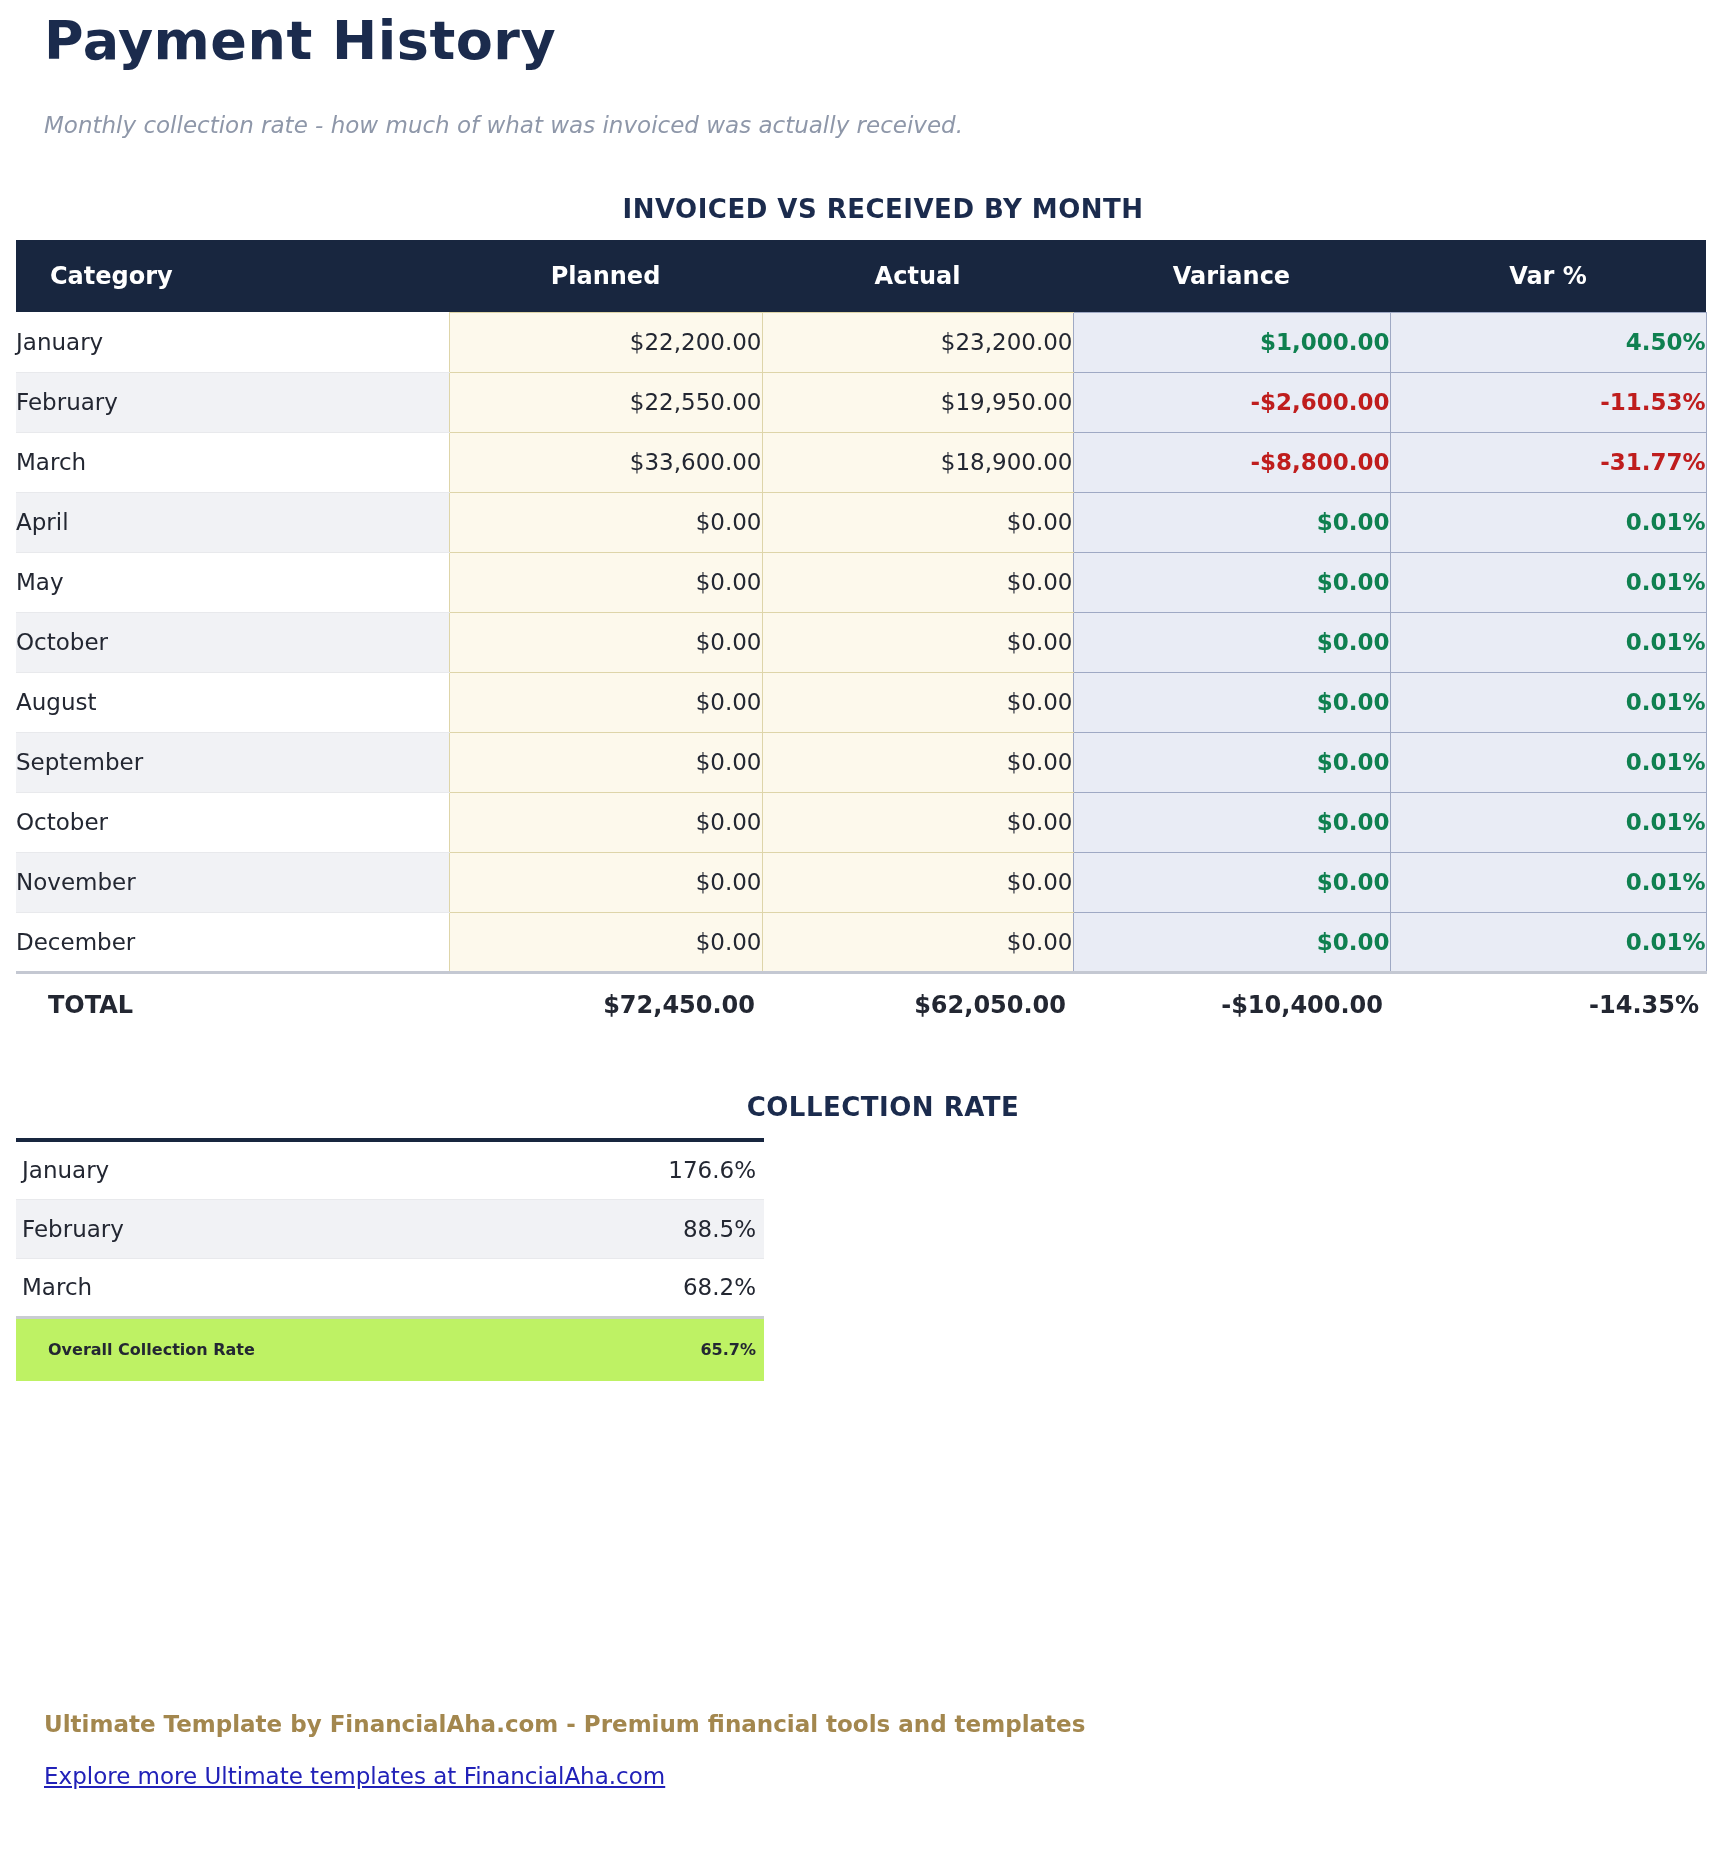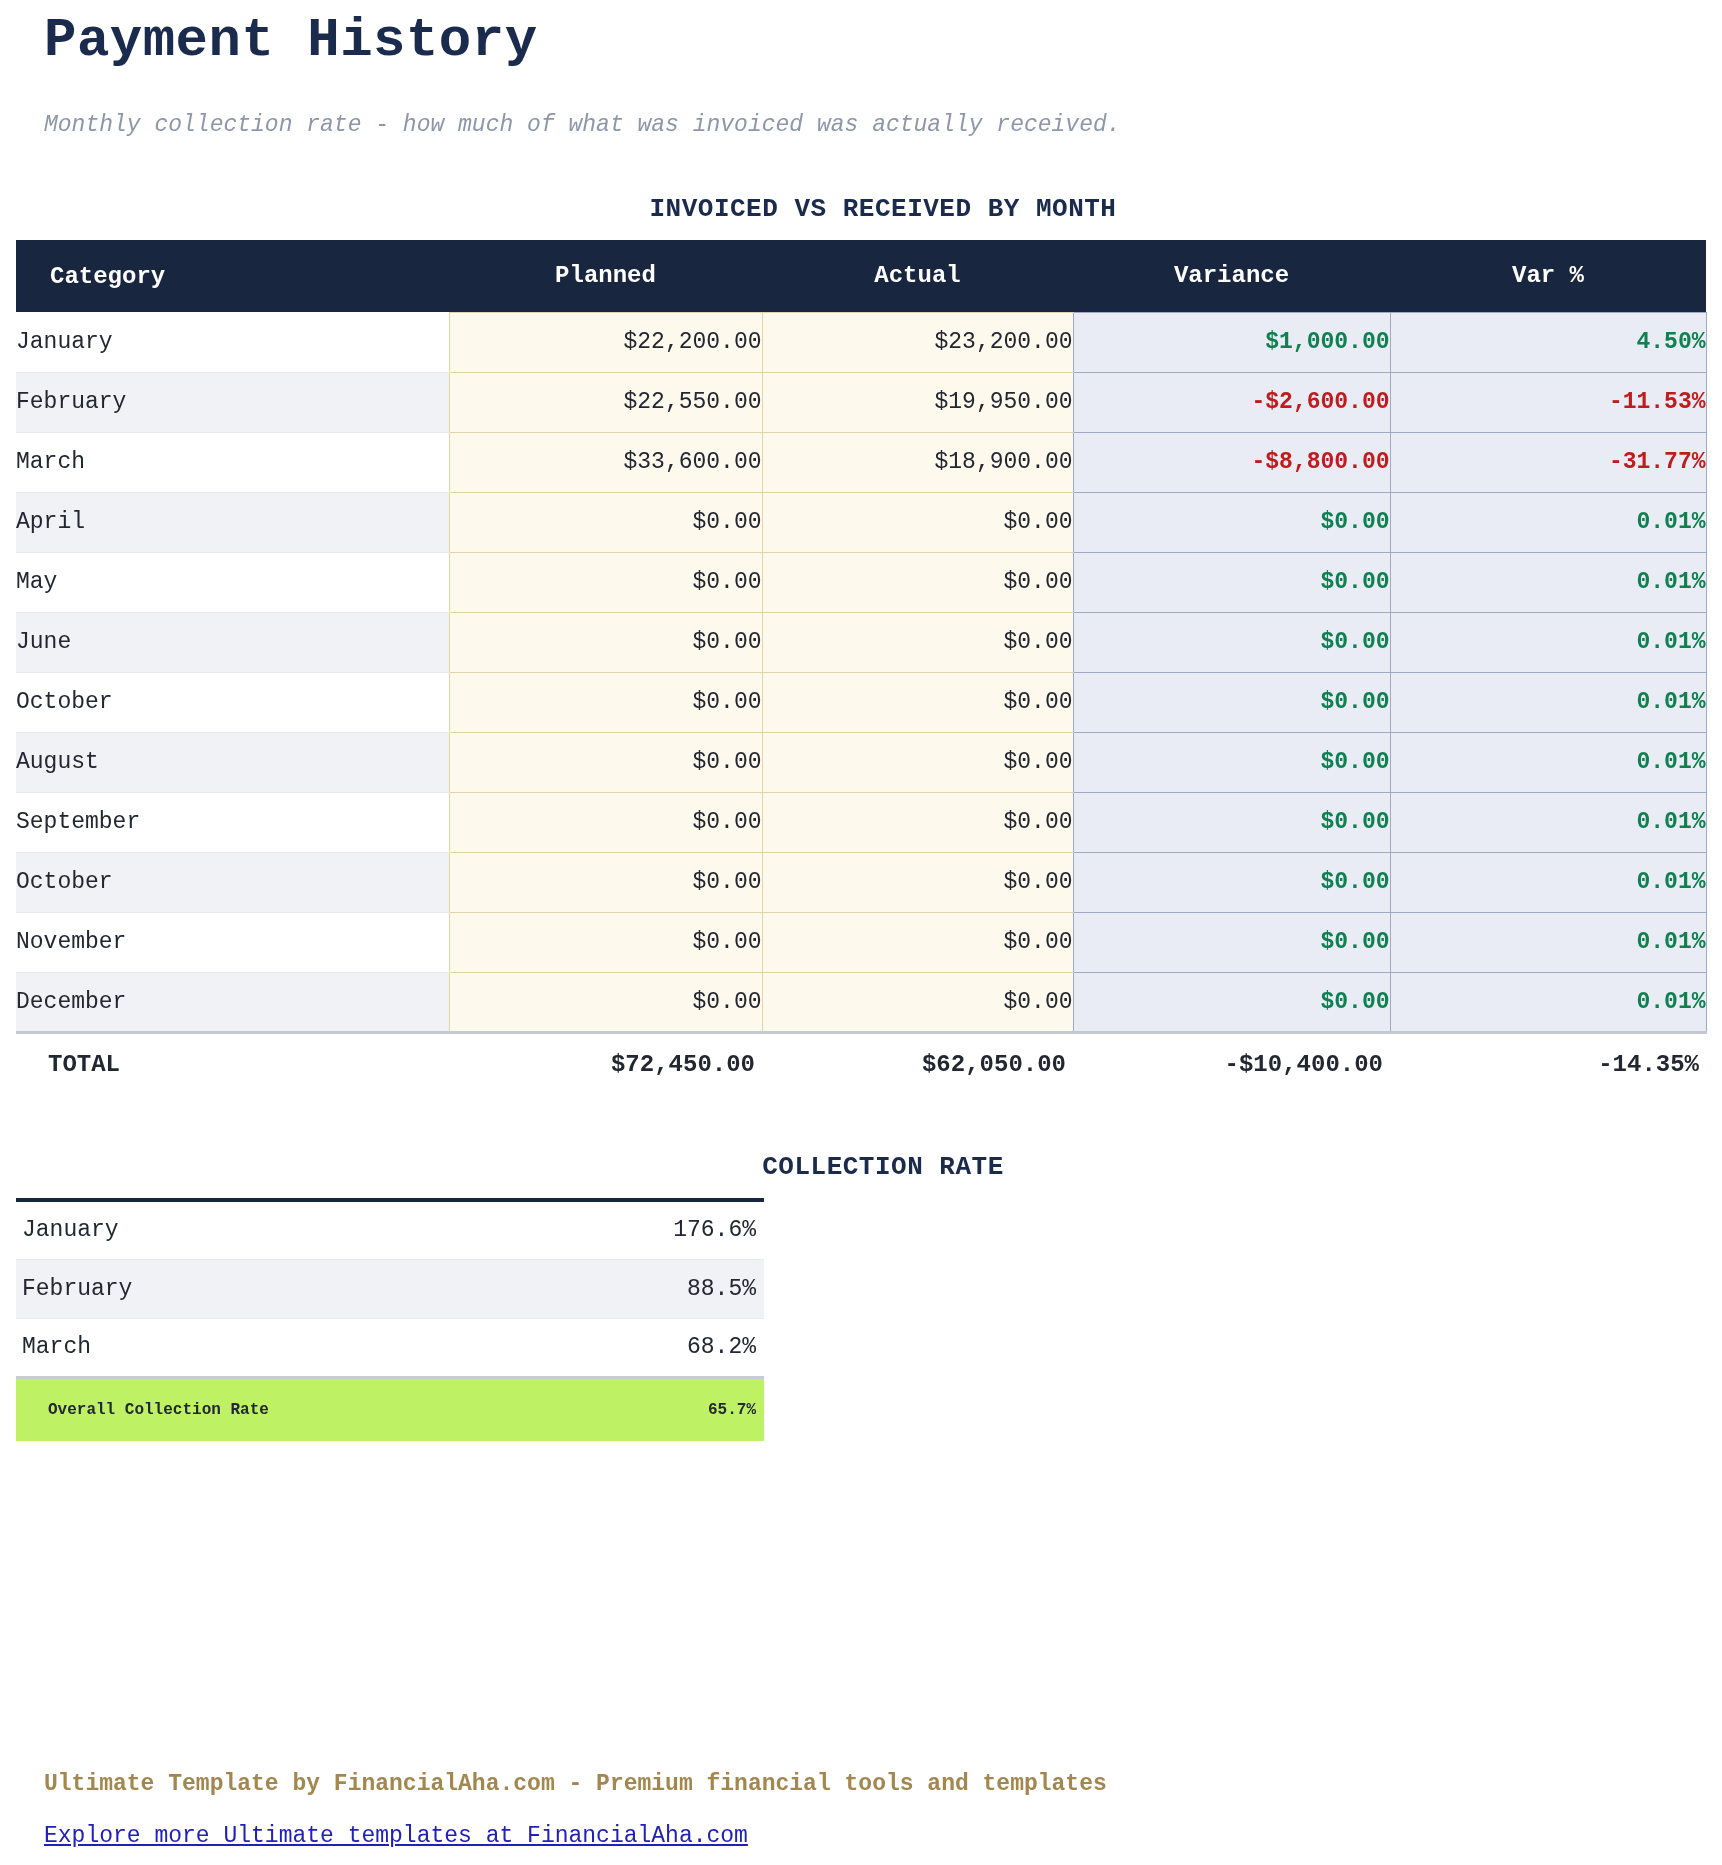--- a/index.html
+++ b/index.html
@@ -6,21 +6,21 @@
     --navy:#18263f; --title:#1b2b4d; --subtitle:#8e97a9; --body-text:#232732;
     --stripe:#f1f2f5; --cream-bg:#fdf9ec; --cream-border:#ded5a9;
     --lavender-bg:#e9ecf5; --lavender-border:#9fa9c4;
     --positive:#0f8050; --negative:#bf1d1d;
     --total-rule:#c4c8d2; --row-rule:#e8e9ec; --overall-rule:#c9ccd2;
     --brand-gold:#a3874e; --link-blue:#2121b8;
   }
   *{box-sizing:border-box;}
   html,body{margin:0;padding:0;background:#ffffff;}
   body{font-family:"DejaVu Sans","Liberation Sans",sans-serif;color:var(--body-text);}
-  .page{width:1722px;min-height:1865px;background:#ffffff;padding-top:10px;overflow:hidden;font-family:Liberation Mono, monospace;}
+  .page{width:1722px;min-height:1865px;background:#ffffff;padding-top:10px;overflow:hidden;}
 
   h1.page-title{
     margin:0 0 0 44px;font-size:54px;line-height:1.15;font-weight:bold;
     color:var(--title);letter-spacing:.5px;
   }
   p.page-subtitle{
     margin:40px 0 0 44px;font-size:23px;font-style:italic;color:var(--subtitle);
   }
   h2.section-title{
     margin:56px 0 16px 44px;font-size:26px;font-weight:bold;color:var(--title);
@@ -148,27 +148,20 @@
   </tr>
 
   <tr>
     <td class="cat-cell cat">May</td>
     <td class="num cream planned">$0.00</td>
     <td class="num cream actual">$0.00</td>
     <td class="num lav variance positive">$0.00</td>
     <td class="num lav lav-last varpct positive">0.01%</td>
   </tr>
 
-  <tr>
-    <td class="cat-cell cat">June</td>
-    <td class="num cream planned">$0.00</td>
-    <td class="num cream actual">$0.00</td>
-    <td class="num lav variance positive">$0.00</td>
-    <td class="num lav lav-last varpct positive">0.01%</td>
-  </tr>
 
   <tr>
     <td class="cat-cell cat">October</td>
     <td class="num cream planned">$0.00</td>
     <td class="num cream actual">$0.00</td>
     <td class="num lav variance positive">$0.00</td>
     <td class="num lav lav-last varpct positive">0.01%</td>
   </tr>
 
   <tr>

